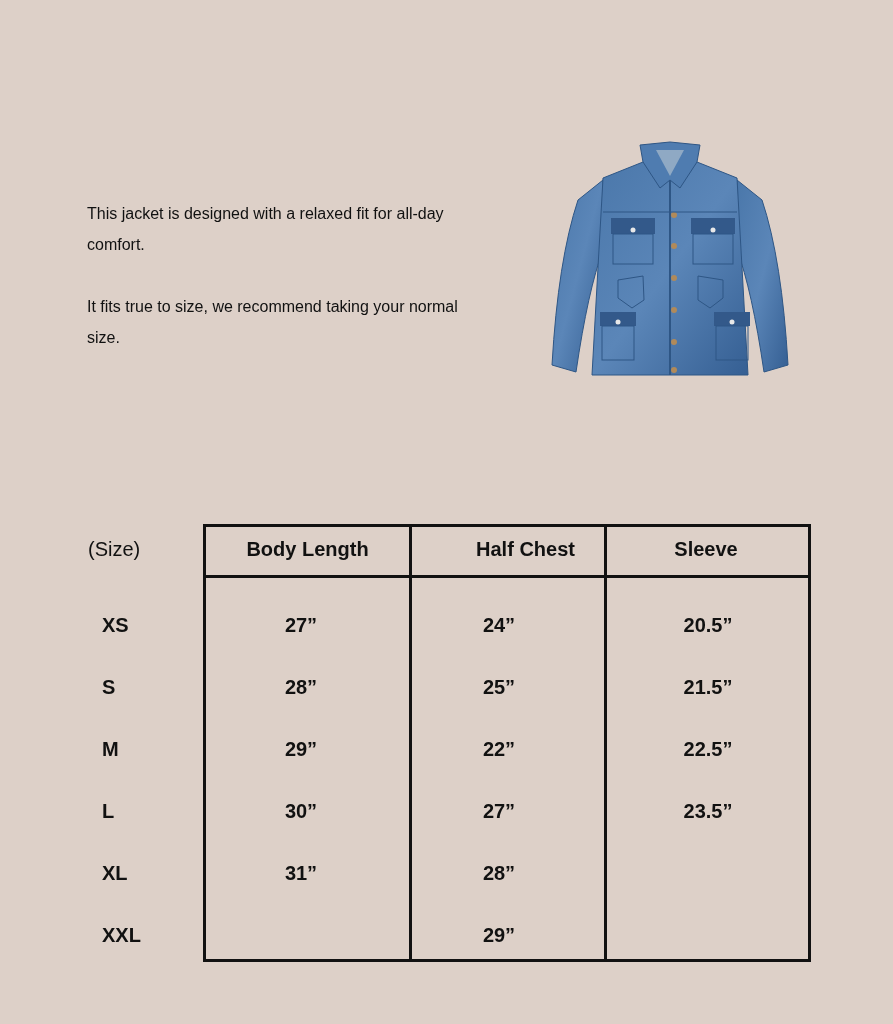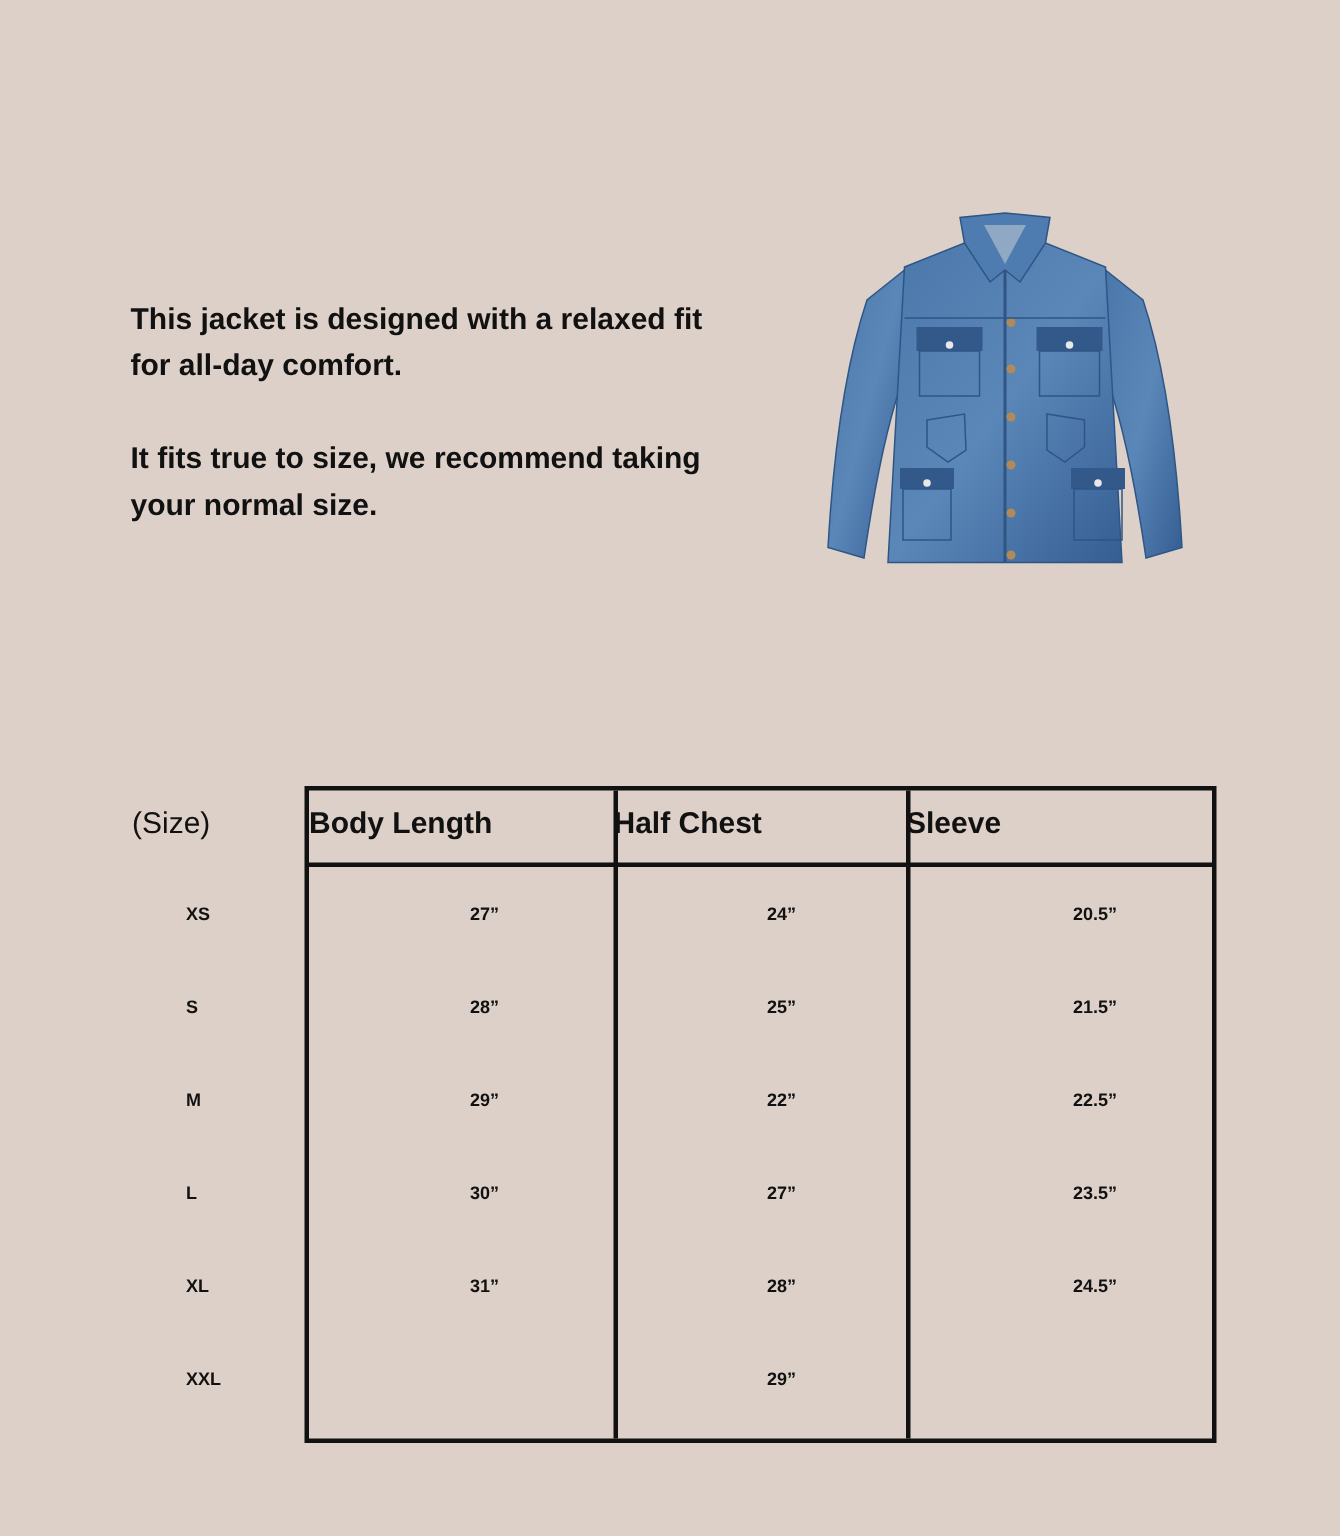--- a/index.html
+++ b/index.html
@@ -5,45 +5,45 @@
   html, body { margin: 0; padding: 0; }
   body {
     width: 893px; height: 1024px;
     background: #ddd0c8;
     position: relative; overflow: hidden;
     font-family: "Liberation Sans", sans-serif;
     color: #111;
   }
   .desc {
     position: absolute; left: 87px; top: 198px; width: 400px;
-    font-size: 20px; font-weight: bold; line-height: 31px;
+    font-size: 16px; font-weight: normal; line-height: 31px;
   }
   .desc p { margin: 0; }
   .desc p + p { margin-top: 31px; }
   .jacket {
     position: absolute; left: 548px; top: 140px; width: 244px; height: 240px;
   }
   .size-label {
     position: absolute; left: 88px; top: 538px;
     font-size: 20px; font-weight: normal;
   }
   .table-frame {
     position: absolute; left: 203px; top: 524px; width: 602px; height: 432px;
     border: 3px solid #111; box-sizing: content-box;
   }
   .vline { position: absolute; top: 0; bottom: 0; width: 3px; background: #111; }
   .hline { position: absolute; left: 0; right: 0; height: 3px; background: #111; top: 48px; }
   .hdr {
     position: absolute; top: 538px; font-size: 20px; font-weight: bold;
+    text-align: center;
   }
   .row { position: absolute; left: 0; width: 893px; height: 30px; }
   .cell {
-    position: absolute; top: 0; font-size: 12px; font-weight: bold;
+    position: absolute; top: 12px; font-size: 20px; font-weight: bold;
     text-align: center;
-    margin-left: 22px;
   }
   .cell.size { text-align: left; left: 102px; }
 </style>
 </head>
 <body>
 
 <div class="desc">
   <p>This jacket is designed with a relaxed fit for all-day comfort.</p>
   <p>It fits true to size, we recommend taking your normal size.</p>
 </div>
@@ -131,18 +131,17 @@
 <div class="row" style="top:788px">
   <div class="cell size">L</div>
   <div class="cell" style="left:206px;width:190px">30”</div>
   <div class="cell" style="left:409px;width:180px">27”</div>
   <div class="cell" style="left:604px;width:208px">23.5”</div>
 </div>
 <div class="row" style="top:850px">
   <div class="cell size">XL</div>
   <div class="cell" style="left:206px;width:190px">31”</div>
   <div class="cell" style="left:409px;width:180px">28”</div>
-  <div class="cell" style="left:604px;width:208px">24.5”</div>
 </div>
 <div class="row" style="top:912px">
   <div class="cell size">XXL</div>
   <div class="cell" style="left:409px;width:180px">29”</div>
 </div>
 
 </body></html>

